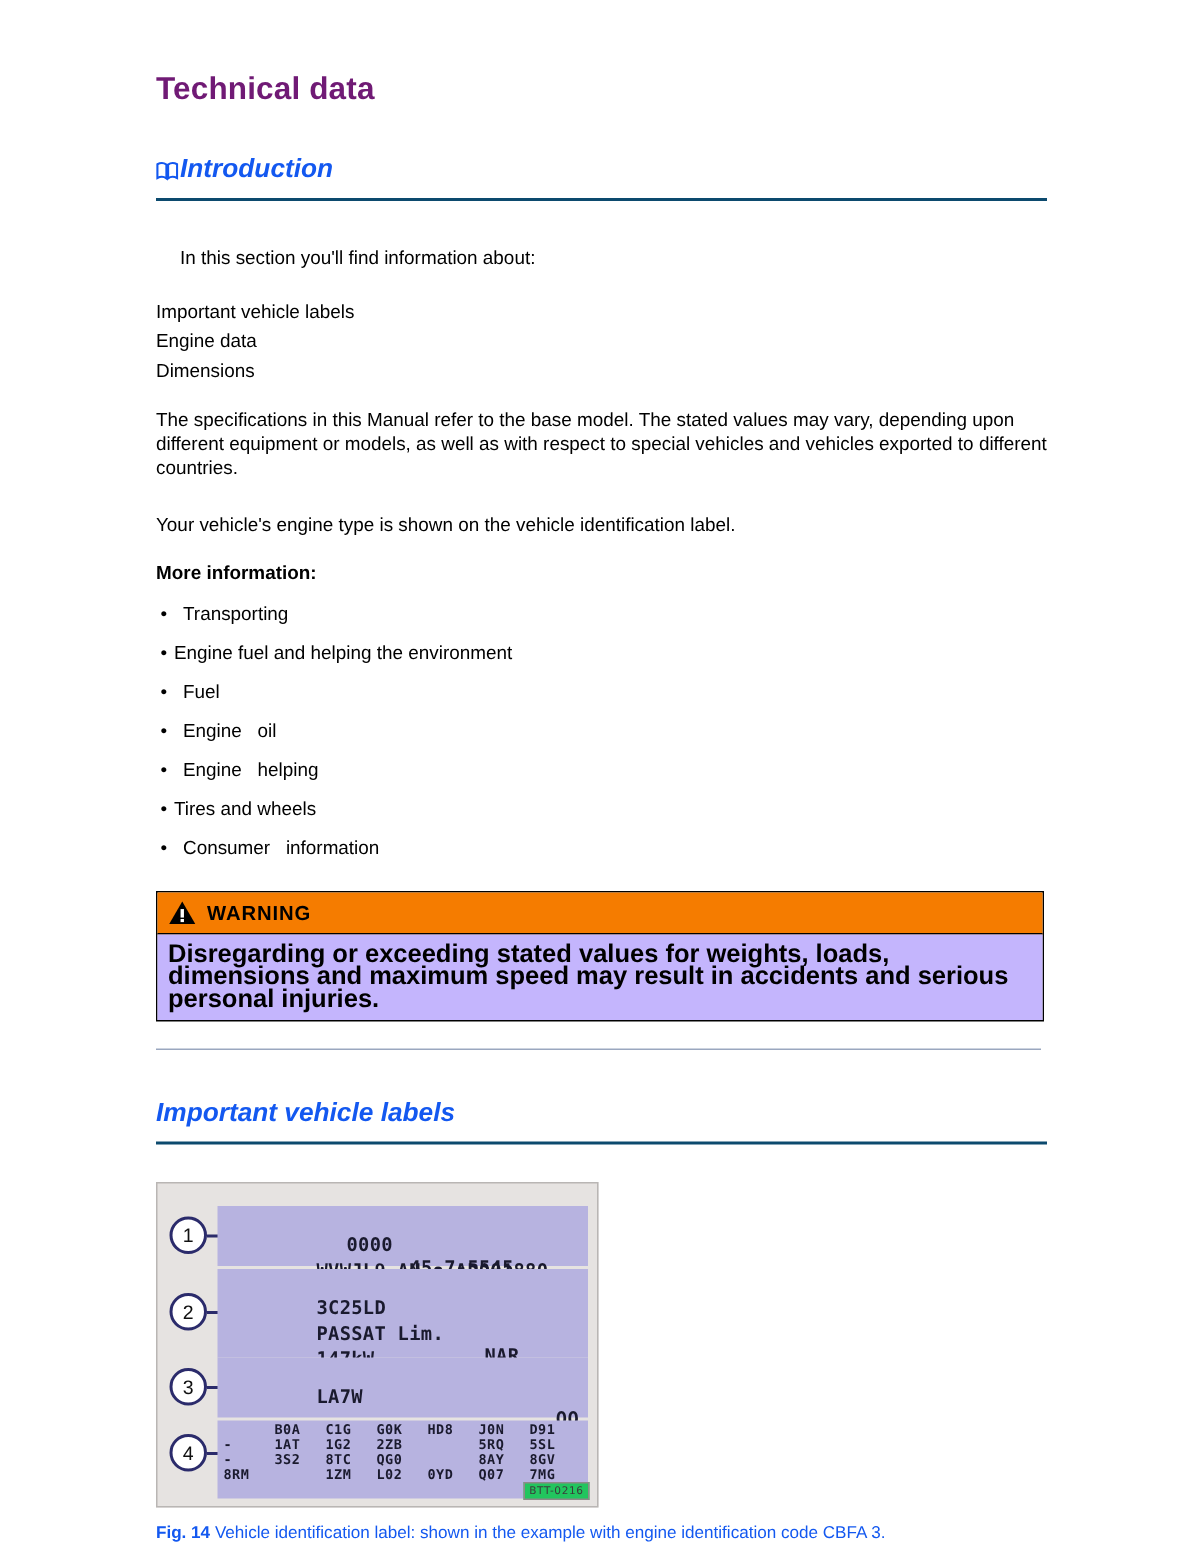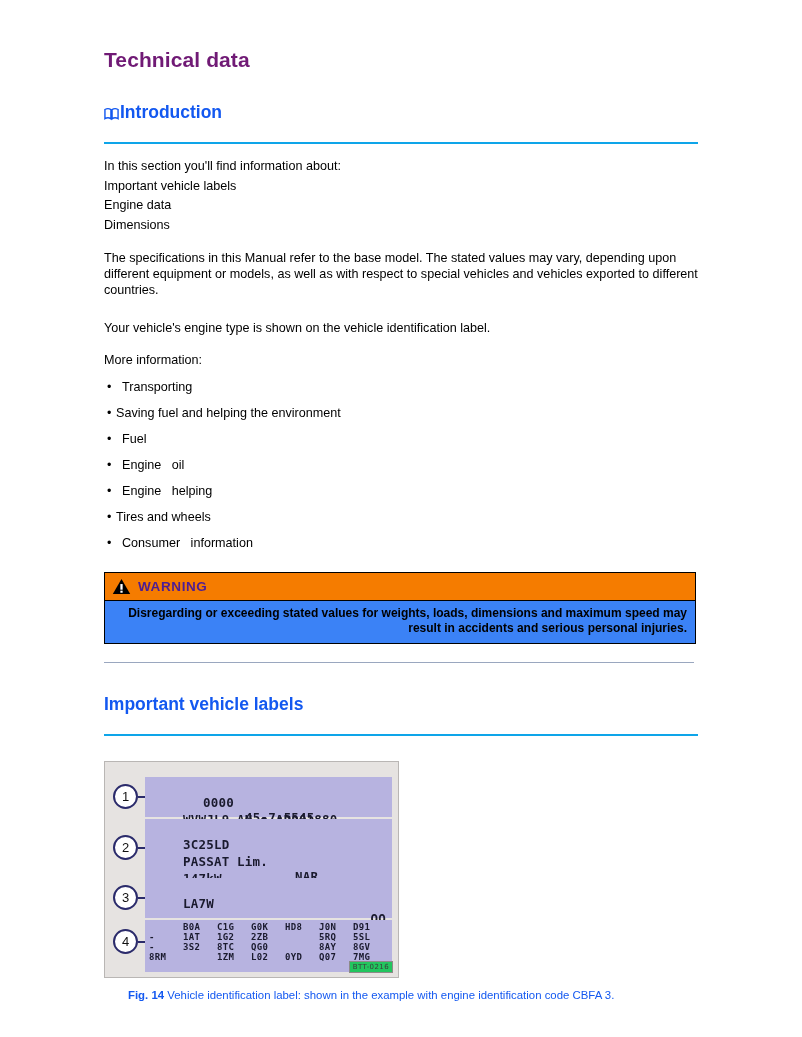--- a/index.html
+++ b/index.html
@@ -27,22 +27,23 @@
   .h1-title {
     color: #701a75;
     font-size: 21px;
     font-weight: bold;
     margin: 0;
     padding-top: 48px;
     letter-spacing: 0.1px;
   }
   .h2-wrap {
     margin-top: 30px;
-    border-bottom: 2px solid #0ea5e9;
-    padding-bottom: 20px;
+    border-bottom: 2px solid #0c4a6e;
+    padding-bottom: 10px;
+    font-style: italic;
   }
   .h2-title {
     color: #1358f0;
     font-size: 17.5px;
     font-weight: bold;
     margin: 0;
     display: flex;
     align-items: flex-end;
     gap: 1px;
     line-height: 1.15;
@@ -54,39 +55,39 @@
     position: relative;
     top: -1px;
     flex: 0 0 auto;
   }
   .book-icon svg { display: block; }
 
   
   .lead {
     font-size: 12.6px;
     line-height: 19.5px;
-    margin: 0;
+    margin: 16px;
     padding-top: 13px;
   }
   .simple-line {
     font-size: 12.6px;
     line-height: 19.5px;
     margin: 0;
   }
   .para {
     font-size: 12.6px;
     line-height: 16px;
     margin: 0;
   }
   .para-gap-1 { padding-top: 22px; }
   .para-gap-2 { padding-top: 15px; }
 
   .more-info {
     font-size: 12.6px;
-    font-weight: normal;
+    font-weight: bold;
     margin: 0;
     padding-top: 17px;
   }
 
   
   .bullets {
     list-style: none;
     margin: 0;
     padding: 7px 0 0 0;
   }
@@ -128,29 +129,28 @@
     width: 19px;
     height: 17px;
     flex: 0 0 auto;
   }
   .warn-tri svg { display: block; }
   .warn-title {
     font-size: 13.5px;
     font-weight: bold;
     letter-spacing: 0.6px;
     margin-left: 7px;
-    color: #4c1d95;
+    color: #000000;
   }
   .warn-body {
-    background: #3b82f6;
+    background: #c4b5fd;
     padding: 5px 8px 7px 7px;
-    font-size: 12px;
+    font-size: 17px;
     font-weight: bold;
     line-height: 15px;
-    text-align: right;
   }
   .warn-after {
     height: 18px;
     border-bottom: 1px solid #9aa7bf;
     width: 590px;
   }
 
   
   .h2-wrap.second { margin-top: 31px; }
 
@@ -173,20 +173,21 @@
     box-sizing: border-box;
   }
   .panel .row {
     position: relative;
     height: 17px;
     color: #1a1a2e;
     font-size: 12.5px;
     font-weight: bold;
     letter-spacing: 0.2px;
     white-space: pre;
+    margin-left: 28px;
   }
   .panel .row .left  { position: absolute; left: 38px; }
   .panel .row .mid   { position: absolute; left: 100px; }
   .panel .row .right { position: absolute; right: 6px; }
   .panel .row .c1    { position: absolute; left: 58px; }
 
   #panel1 { top: 15px;  height: 40px; padding-top: 3px; }
   #panel2 { top: 57px;  height: 59px; padding-top: 3px; }
   #panel3 { top: 116px; height: 40px; padding-top: 3px; }
   #panel4 { top: 158px; height: 52px; padding-top: 2px; }
@@ -246,21 +247,21 @@
     line-height: 8px;
   }
 
   .fig-caption {
     margin-top: 10px;
     font-size: 11.4px;
     line-height: 14px;
     color: #1358f0;
     width: 594px;
   }
-  .fig-caption b { color: #1358f0; margin-left: 24px; }
+  .fig-caption b { color: #1358f0; }
 </style>
 </head>
 <body>
 
 <div class="page">
 
   <h1 class="h1-title">Technical data</h1>
 
   <div class="h2-wrap">
     <h2 class="h2-title">
@@ -280,21 +281,21 @@
   <p class="simple-line">Engine data</p>
   <p class="simple-line">Dimensions</p>
 
   <p class="para para-gap-2">The specifications in this Manual refer to the base model. The stated values may vary, depending upon different equipment or models, as well as with respect to special vehicles and vehicles exported to different countries.</p>
   <p class="para para-gap-1">Your vehicle's engine type is shown on the vehicle identification label.</p>
 
   <p class="more-info">More information:</p>
 
   <ul class="bullets">
     <li><span class="dot">•</span><span class="btext">Transporting</span></li>
-    <li class="tight"><span class="dot">•</span><span class="btext">Saving fuel and helping the environment</span></li>
+    <li class="tight"><span class="dot">•</span><span class="btext">Engine fuel and helping the environment</span></li>
     <li><span class="dot">•</span><span class="btext">Fuel</span></li>
     <li><span class="dot">•</span><span class="btext">Engine   oil</span></li>
     <li><span class="dot">•</span><span class="btext">Engine   helping</span></li>
     <li class="tight"><span class="dot">•</span><span class="btext">Tires and wheels</span></li>
     <li><span class="dot">•</span><span class="btext">Consumer   information</span></li>
   </ul>
 
   <div class="warn">
     <div class="warn-head">
       <span class="warn-tri">

